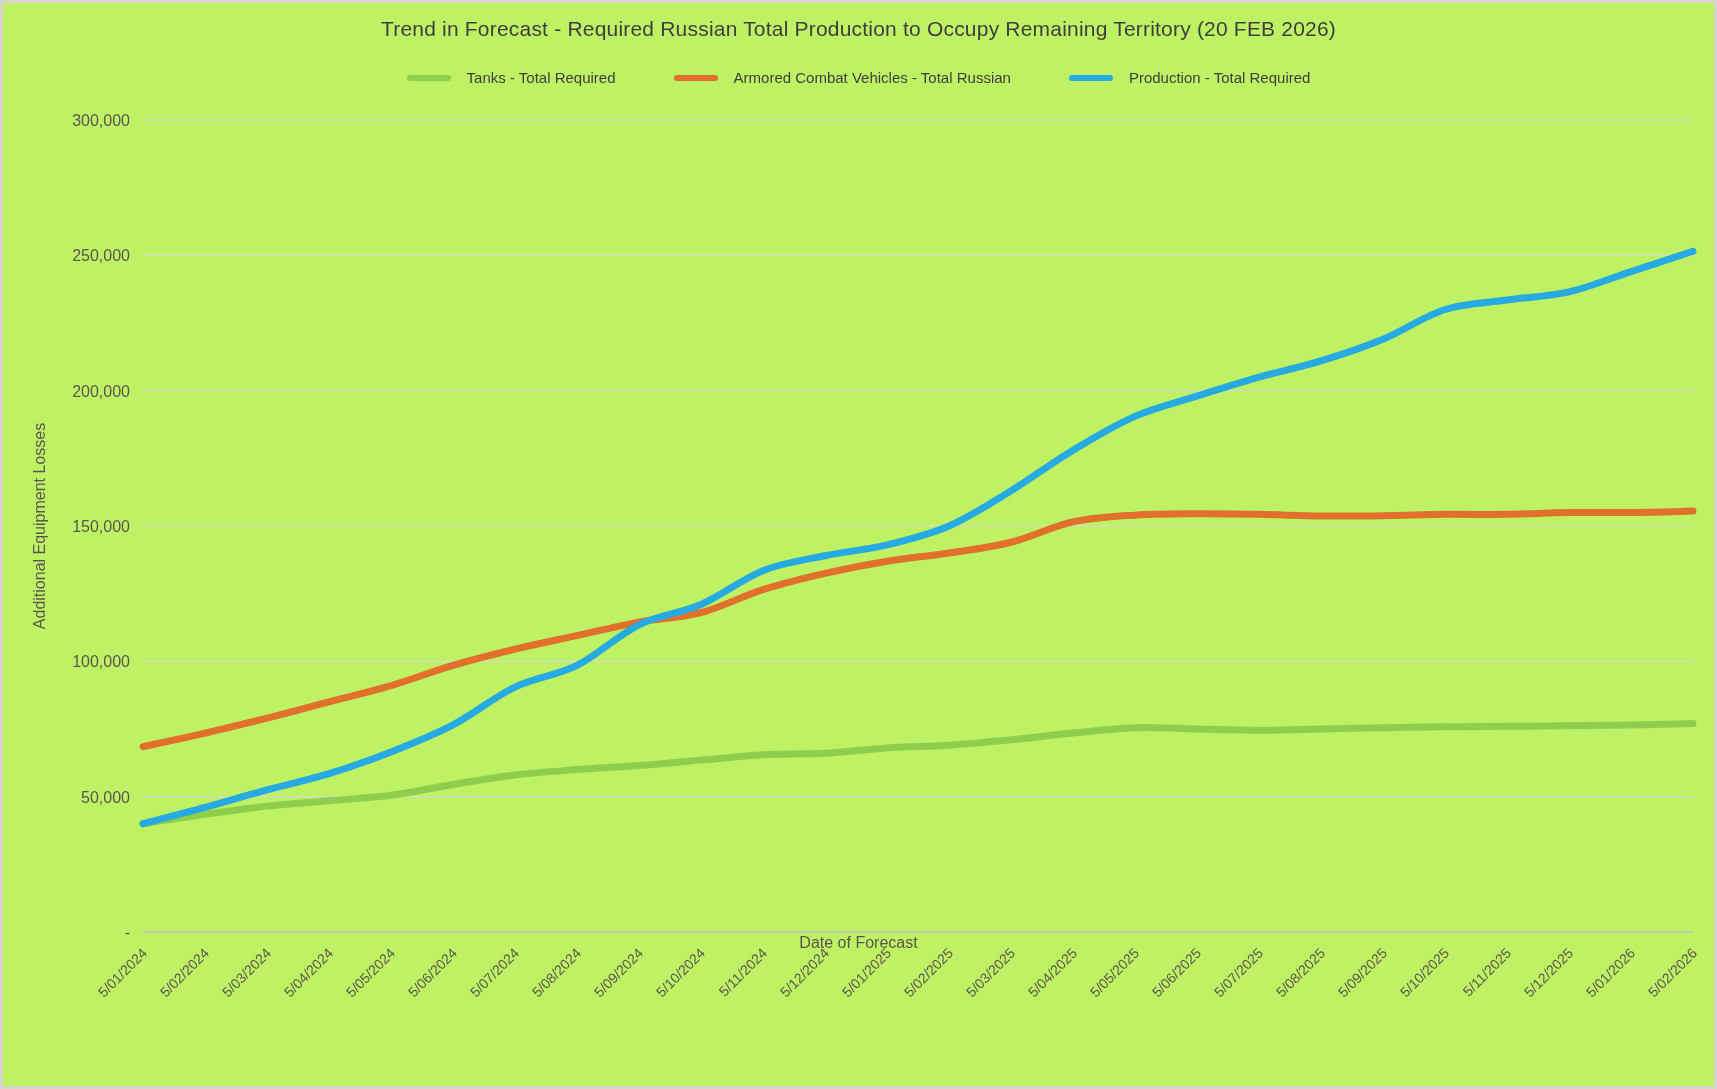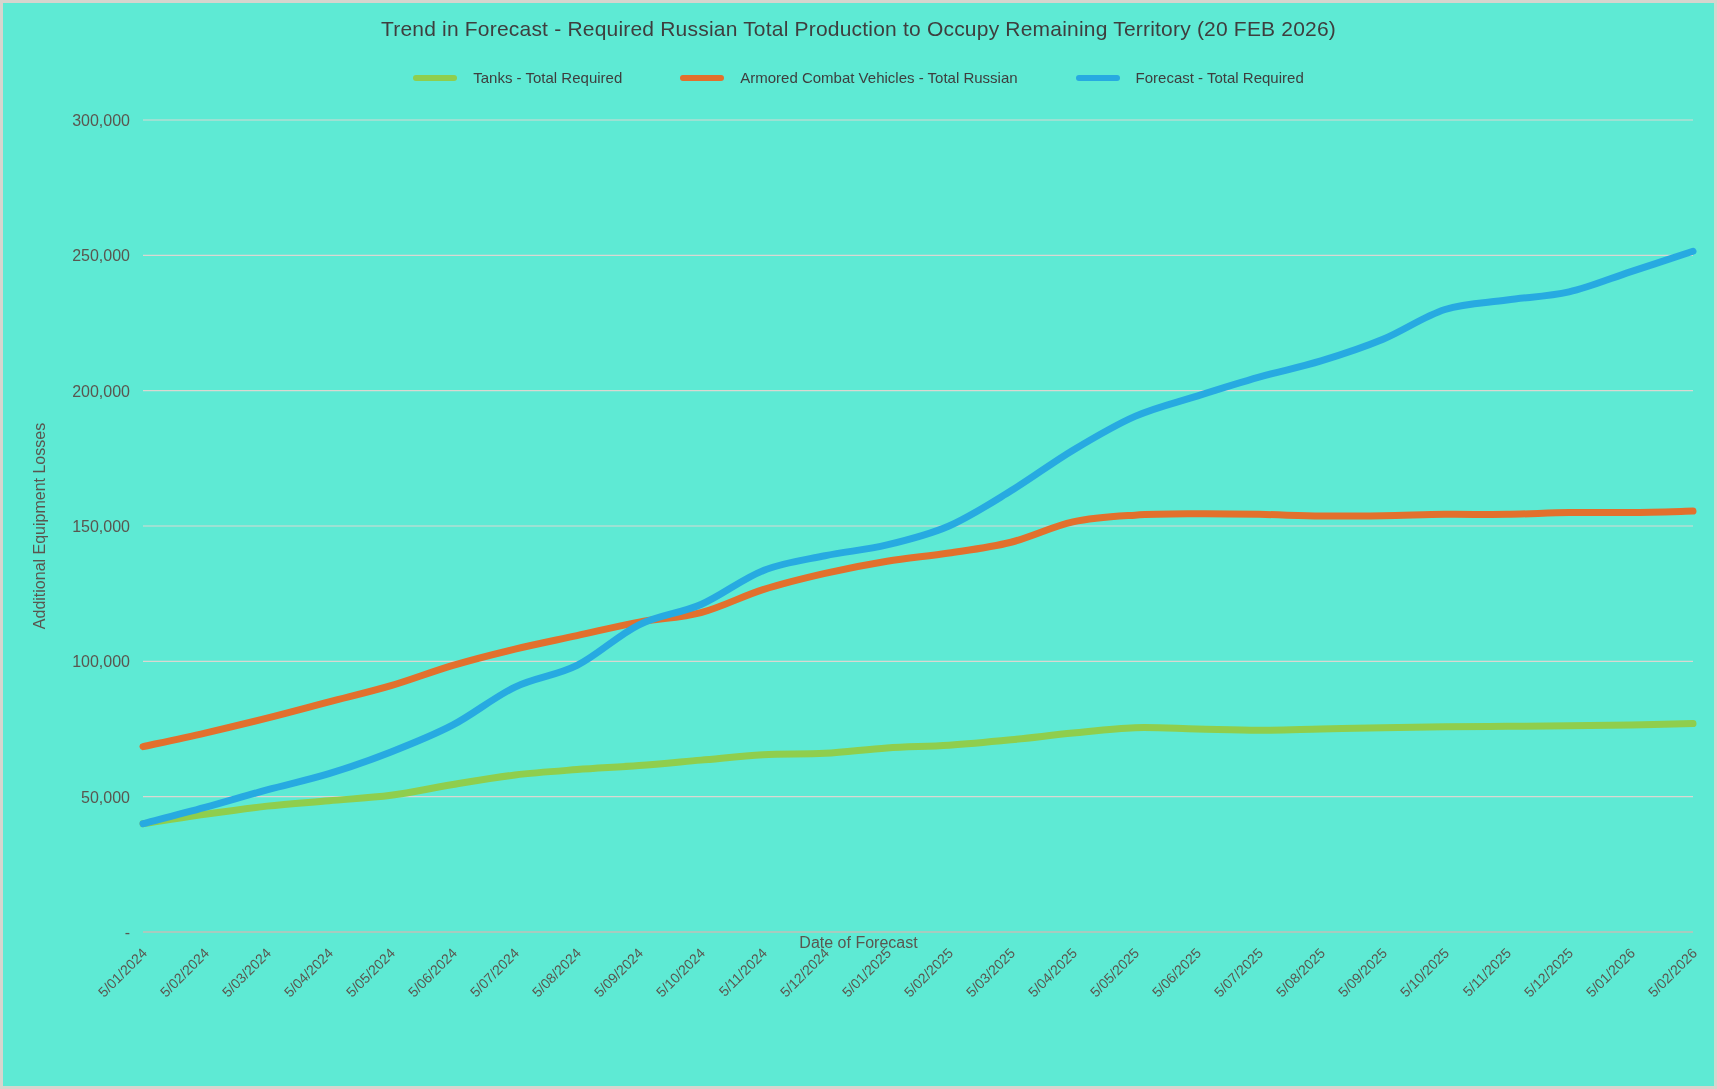--- a/index.html
+++ b/index.html
@@ -1,19 +1,19 @@
 <!DOCTYPE html>
 <html><head>
 <meta charset="utf-8">
 <style>
   html,body{margin:0;padding:0;background:#e9e7e0;}
   #canvas{
     position:relative;
     width:1717px;height:1089px;
-    background:#5eead4;
+    background:#bef264;
     border:3px solid #D7D5CE;
     box-sizing:border-box;
     overflow:hidden;
     font-family:"Liberation Sans", sans-serif;
   }
   #chart-title{
     position:absolute;top:14px;left:0;width:100%;
     text-align:center;
     font-size:21px;color:#3E3E3E;letter-spacing:.2px;
     white-space:nowrap;
@@ -47,21 +47,21 @@
       <div class="legend-item">
         <span class="legend-swatch" style="background: rgb(143, 206, 77);"></span>
         <span class="legend-label">Tanks - Total Required</span>
       </div>
       <div class="legend-item">
         <span class="legend-swatch" style="background: rgb(226, 112, 45);"></span>
         <span class="legend-label">Armored Combat Vehicles - Total Russian</span>
       </div>
       <div class="legend-item">
         <span class="legend-swatch" style="background: rgb(39, 170, 225);"></span>
-        <span class="legend-label">Forecast - Total Required</span>
+        <span class="legend-label">Production - Total Required</span>
       </div>
     </div>
   <div id="y-axis-title">Additional Equipment Losses</div>
   <div id="x-axis-title">Date of Forecast</div>
   <svg id="plot-svg" width="1717" height="1089" viewBox="0 0 1717 1089">
       <line x1="140" y1="929" x2="1690" y2="929" stroke="#C2C0B9" stroke-width="1.6"></line>
       <text x="127" y="935" text-anchor="end" class="ytick">-</text>
       <line x1="140" y1="793.6666666666667" x2="1690" y2="793.6666666666667" stroke="#DAD8D1" stroke-width="1.1"></line>
       <text x="127" y="799.6666666666667" text-anchor="end" class="ytick">50,000</text>
       <line x1="140" y1="658.3333333333334" x2="1690" y2="658.3333333333334" stroke="#DAD8D1" stroke-width="1.1"></line>

